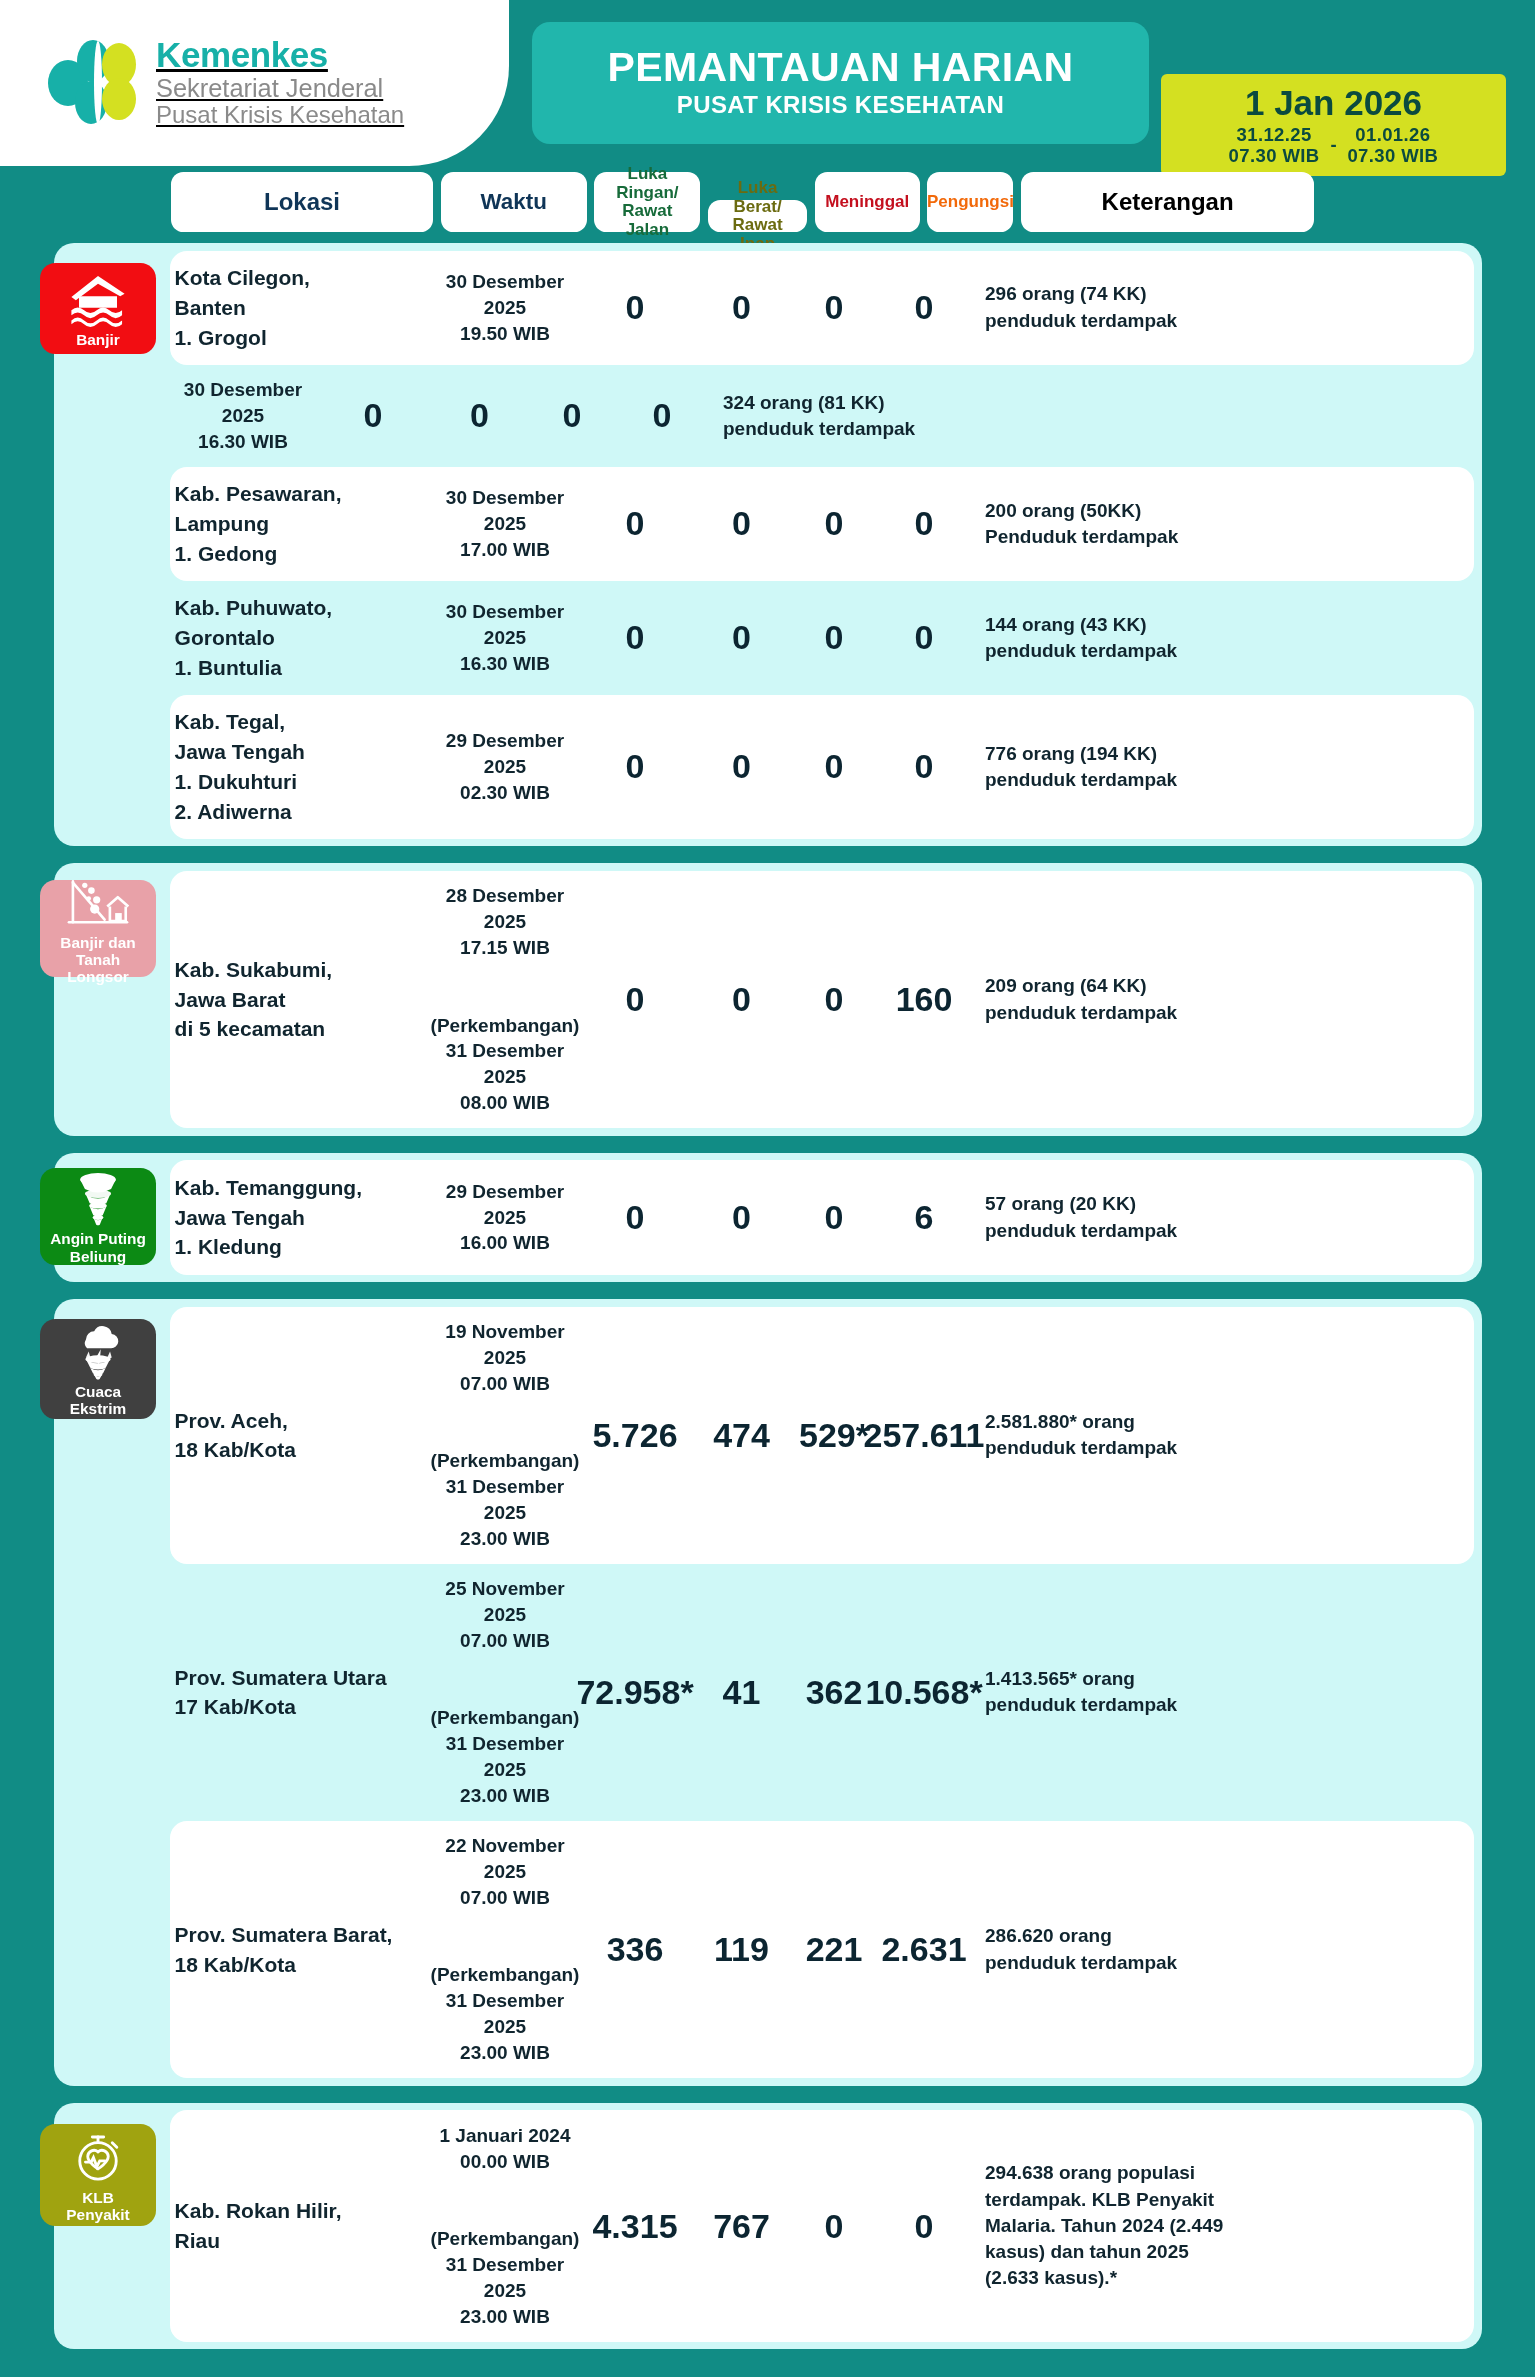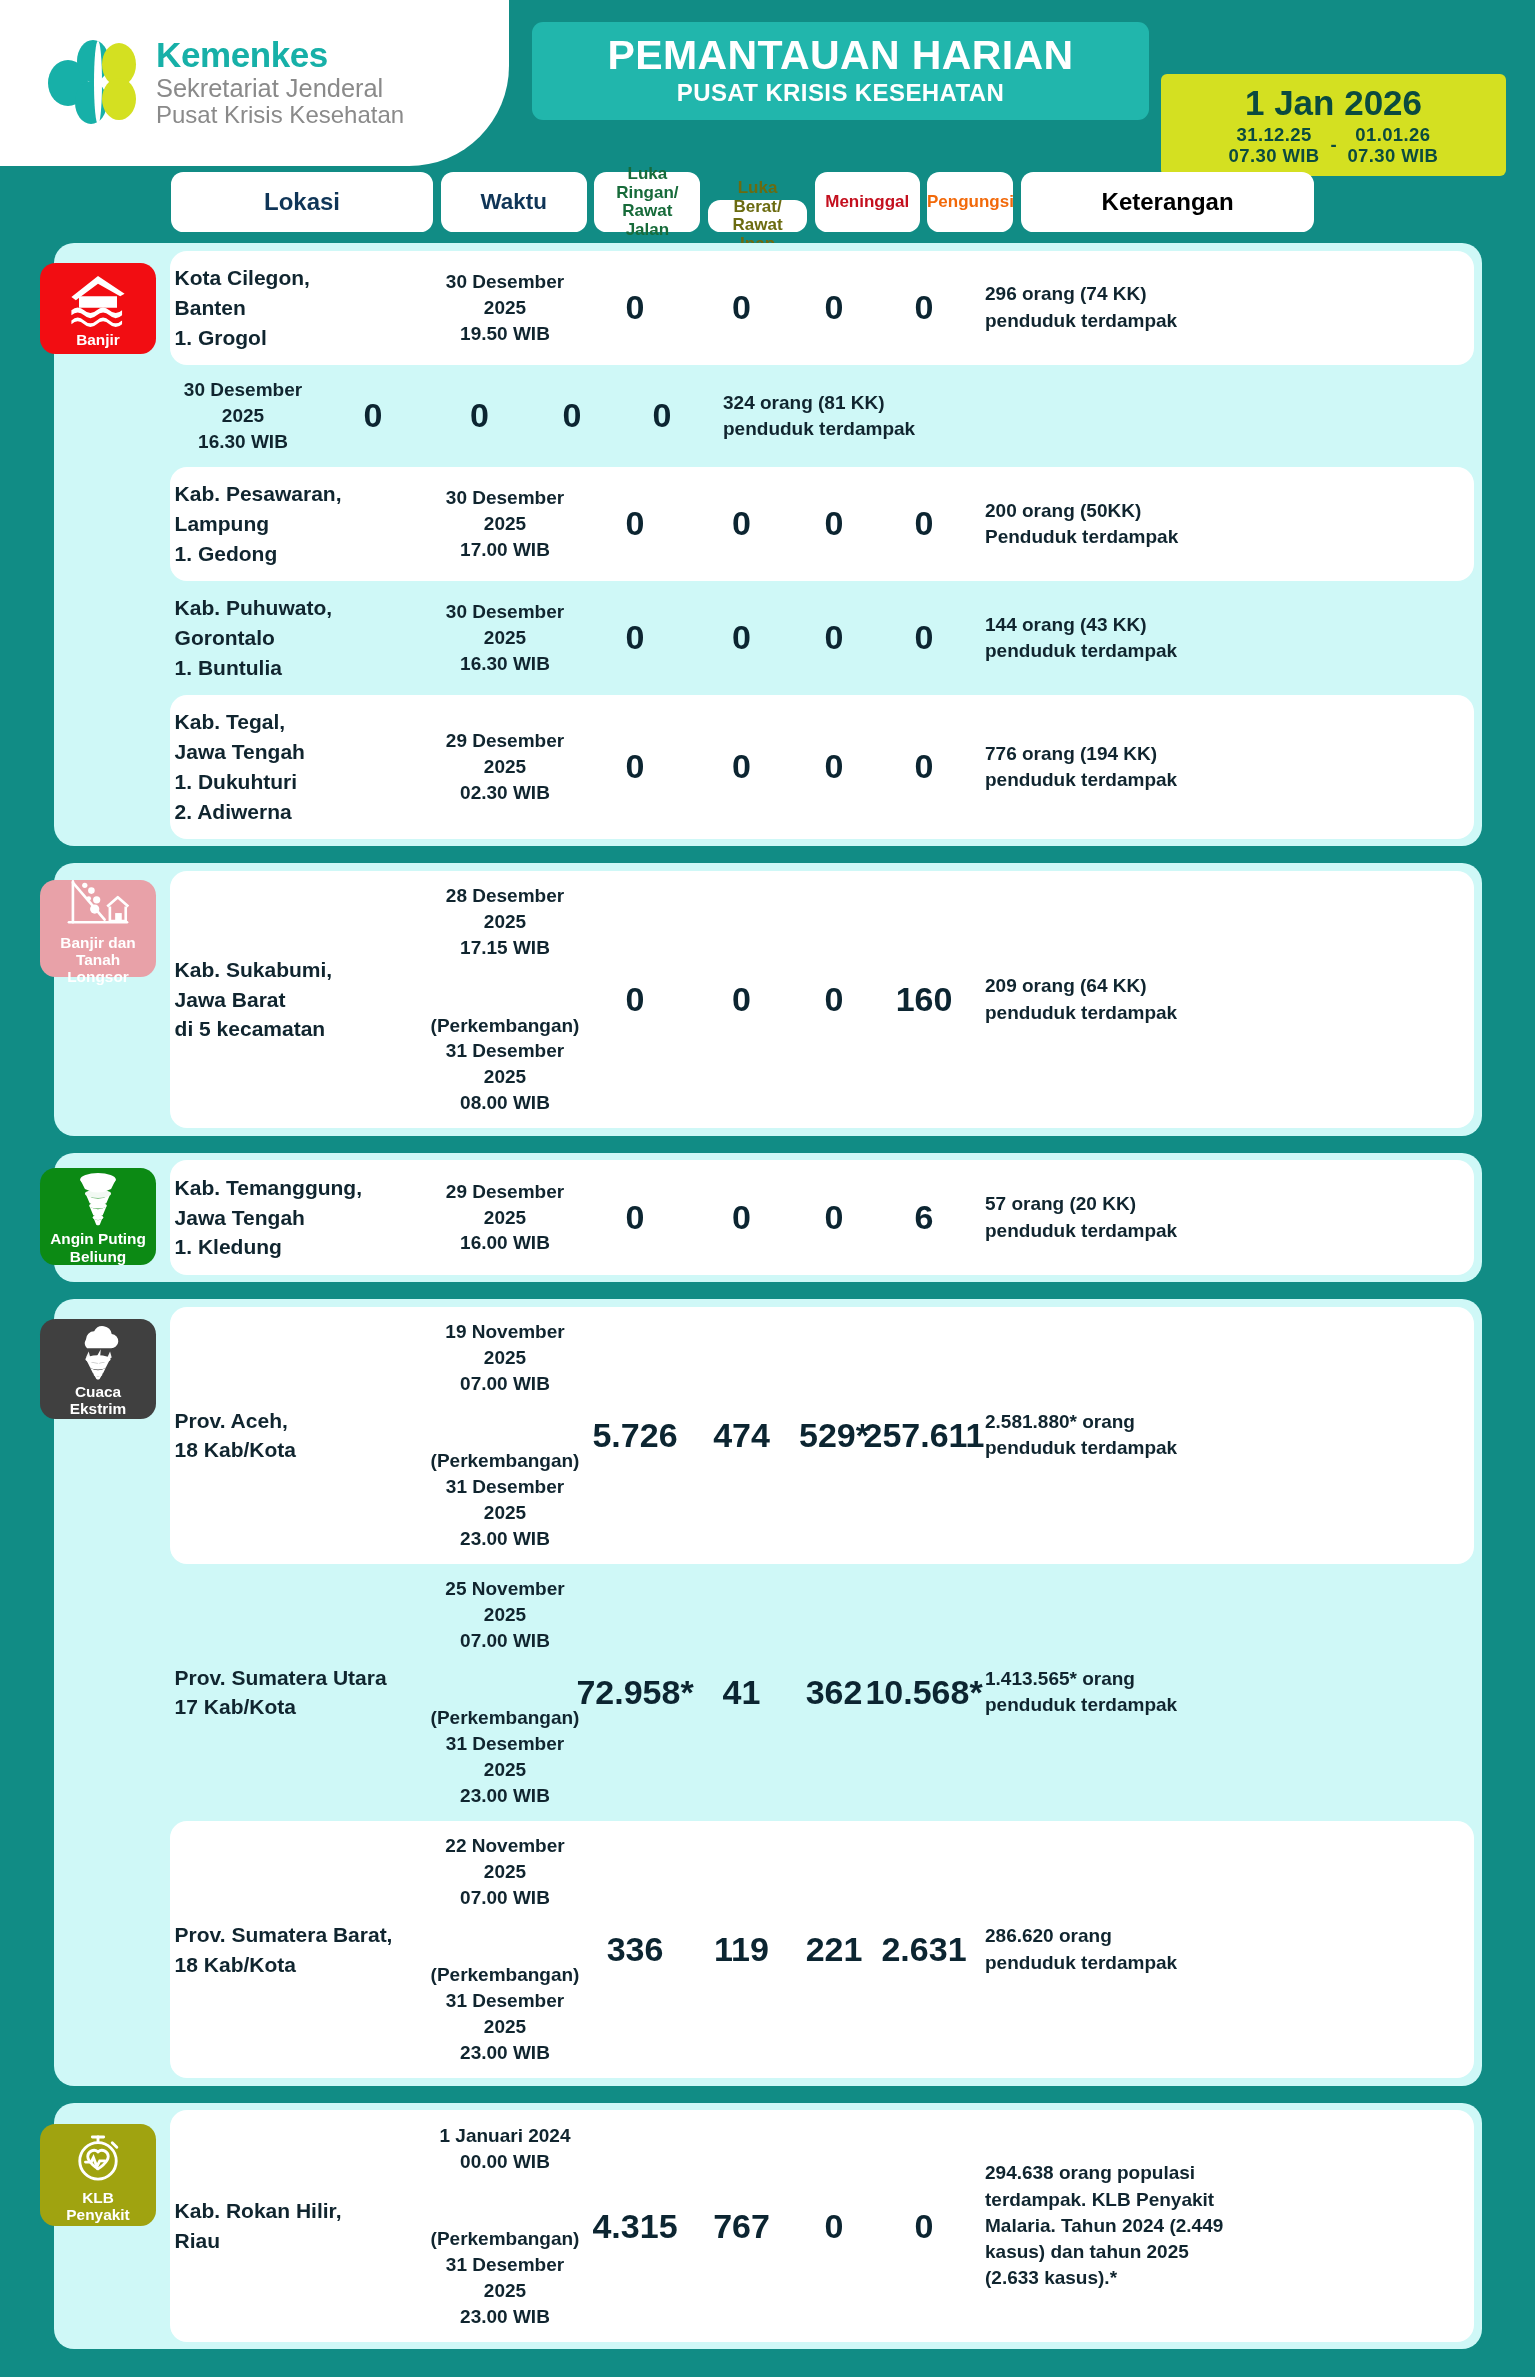--- a/index.html
+++ b/index.html
@@ -23,20 +23,21 @@
     position: absolute;
     left: 0; top: 0;
     width: 509px;
     height: 166px;
     background: #FFFFFF;
     border-bottom-right-radius: 100px;
     display: flex;
     align-items: center;
     padding-left: 46px;
     gap: 17px;
+    text-decoration: underline;
   }
   .kemenkes-mark {
     width: 93px; height: 96px;
     position: relative;
     flex: 0 0 auto;
   }
   .kemenkes-mark .lobe {
     position: absolute;
     border-radius: 50% 50% 50% 50%;
   }
@@ -77,23 +78,23 @@
     border-radius: 0;
   }
   .logo-text-block { display: flex; flex-direction: column; justify-content: center; }
   .logo-l1 { font-size: 35px; font-weight: bold; color: #17B0A8; line-height: 1.05; letter-spacing: -0.4px; }
   .logo-l2 { font-size: 25.4px; color: #8A8A8A; line-height: 1.12; }
   .logo-l3 { font-size: 24px; color: #8A8A8A; line-height: 1.12; }
 
   .header-title-card {
     position: absolute;
     left: 532px; top: 21.6px;
-    width: 617px; height: 98px;
+    width: 617px; height: 122px;
     background: #21B6AC;
-    border-radius: 11px;
+    border-radius: 18px;
     display: flex;
     flex-direction: column;
     align-items: center;
     justify-content: center;
     gap: 1.5px;
   }
   .header-title-main {
     font-size: 41px; font-weight: bold; color: #FFFFFF;
     letter-spacing: 0.4px; line-height: 1.05;
   }

